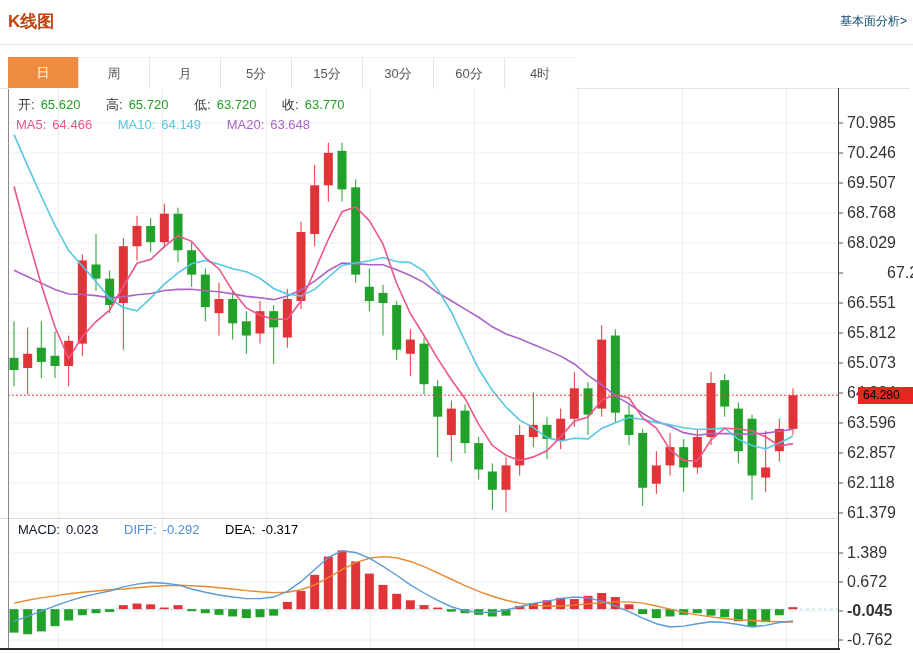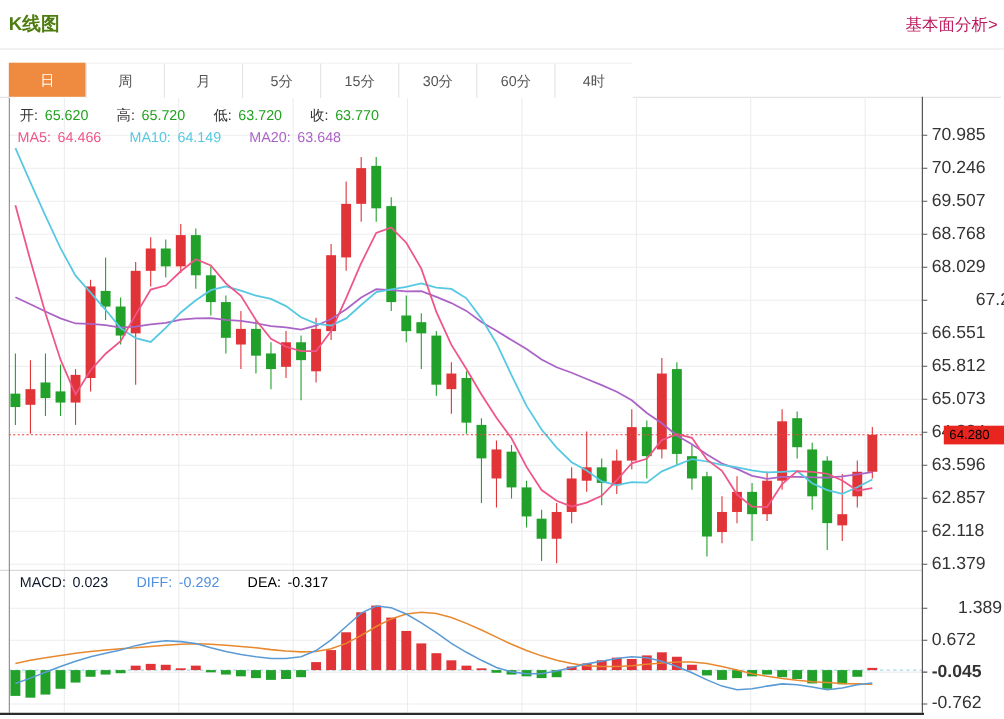--- a/index.html
+++ b/index.html
@@ -1,21 +1,21 @@
 <!DOCTYPE html>
 <html><head>
 <meta charset="utf-8">
 <style>
   html,body{margin:0;padding:0;background:#fff;}
   body{position:relative;width:913px;height:654px;overflow:hidden;
        font-family:"Liberation Sans","DejaVu Sans",sans-serif;}
   #chart-svg{position:absolute;left:0;top:0;z-index:1;}
   .ov{position:absolute;z-index:2;}
-  .page-title{left:8px;top:10px;font-size:17px;font-weight:bold;color:#4d7c0f;}
-  .analysis-link{right:6px;top:13px;font-size:15px;color:#be185d;cursor:pointer;text-decoration:none;}
+  .page-title{left:8px;top:10px;font-size:17px;font-weight:bold;color:#c2410c;}
+  .analysis-link{right:6px;top:13px;font-size:12px;color:#0c4a6e;cursor:pointer;text-decoration:none;}
   .tabbar{left:8px;top:57px;display:flex;background:#fff;}
   .tab{width:70px;height:31px;line-height:31px;text-align:center;font-size:13px;color:#555;
        border-left:1px solid #e4e4e4;border-top:1px solid #f2f2f2;cursor:pointer;background:#fff;}
   .tab:first-child{border-left:none;}
   .tab.active{color:#fff;border:none;}
   .legend{font-size:13px;white-space:nowrap;}
   .legend span{margin-right:6px;}
   .legend .gap{margin-right:22px;}
   .lbl{color:#333;}
   .tick-label{position:absolute;z-index:2;left:847px;font-size:16px;color:#333;line-height:14px;}
@@ -307,16 +307,16 @@
 <div class="tick-label" style="top: 236px;">68.029</div>
 <div class="tick-label" style="top: 266px; margin-left: 40px;">67.290</div>
 <div class="tick-label" style="top: 296px;">66.551</div>
 <div class="tick-label" style="top: 326px;">65.812</div>
 <div class="tick-label" style="top: 356px;">65.073</div>
 <div class="tick-label" style="top: 386px;">64.334</div>
 <div class="tick-label" style="top: 415.959px;">63.596</div>
 <div class="tick-label" style="top: 445.959px;">62.857</div>
 <div class="tick-label" style="top: 475.959px;">62.118</div>
 <div class="tick-label" style="top: 505.959px;">61.379</div>
-<div class="tick-label" style="top: 546px; margin-left: 24px;">1.389</div>
+<div class="tick-label" style="top: 546px;">1.389</div>
 <div class="tick-label" style="top: 575px;">0.672</div>
 <div class="tick-label" style="top: 604px; font-weight: bold;">-0.045</div>
 <div class="tick-label" style="top: 633px;">-0.762</div>
 
 </body></html>

